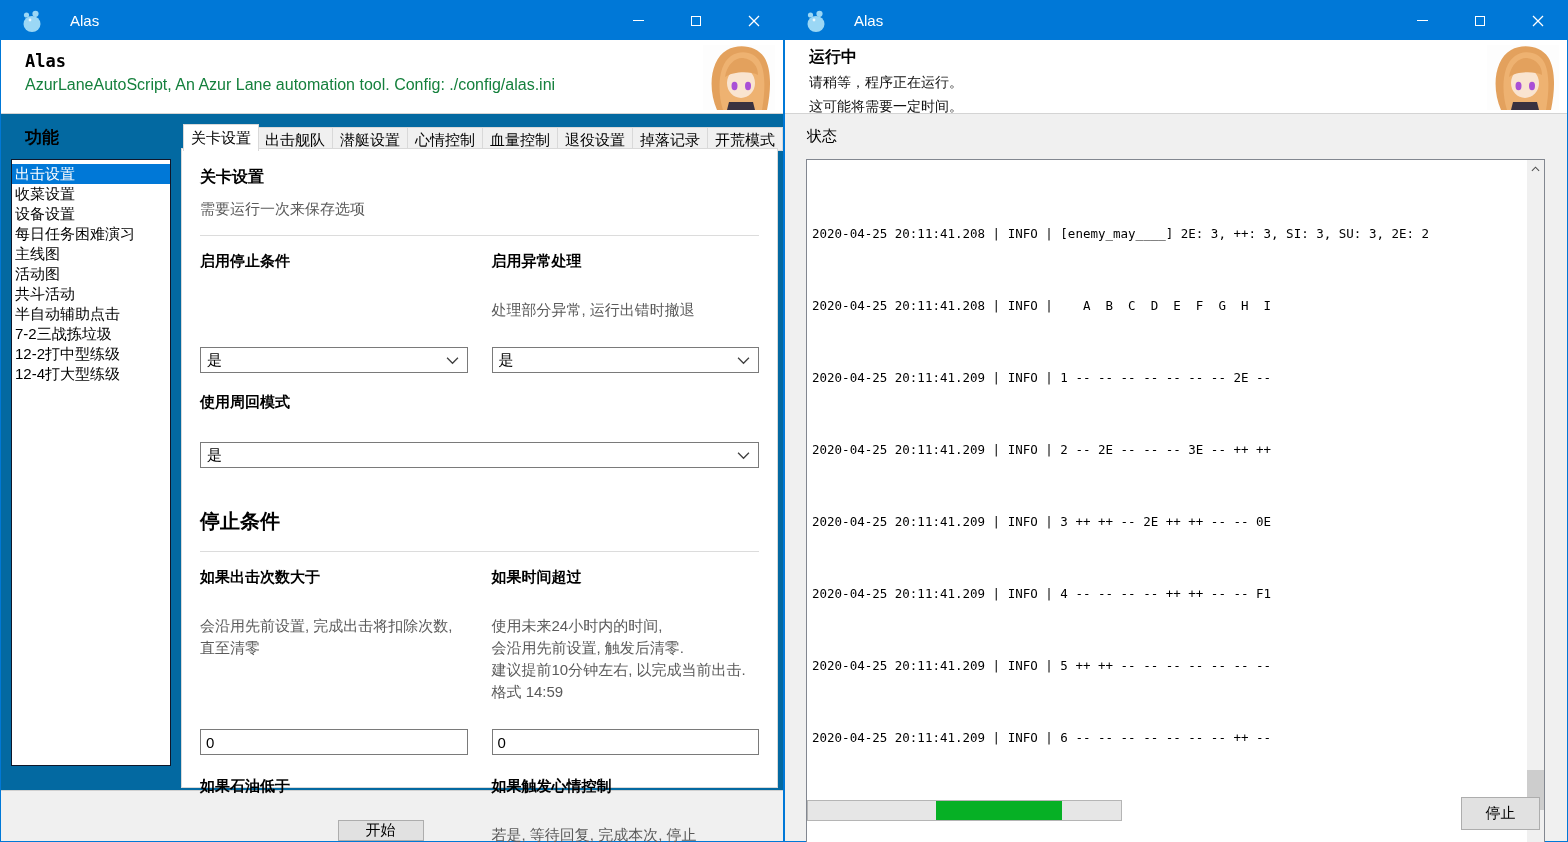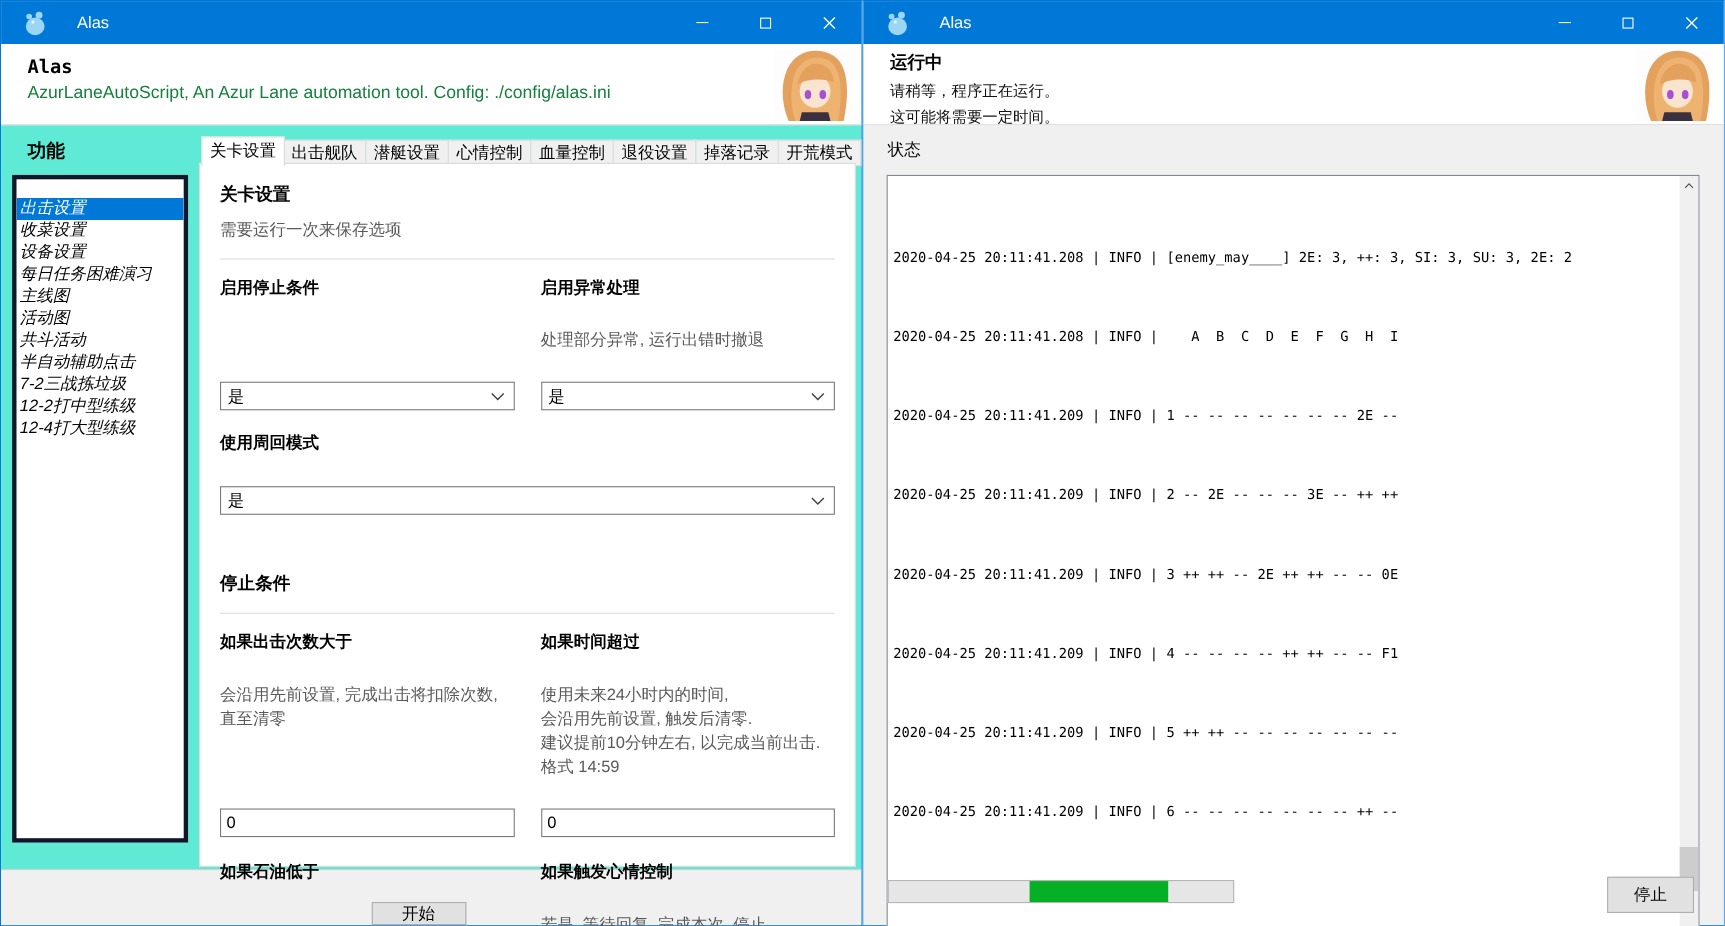--- a/index.html
+++ b/index.html
@@ -22,40 +22,40 @@
 
   
   .header { height:74px; border-bottom:1px solid #d4d4d4; position:relative; background:#fff; }
   .app-name { font-family:"DejaVu Sans Mono",monospace; font-weight:bold; font-size:17px; padding:11px 0 0 24px; }
   .app-desc { font-size:16px; padding:5px 0 0 24px; color:#15803d; }
   .run-title { font-weight:bold; font-size:16px; padding:7px 0 0 24px; }
   .run-line { font-size:14px; padding:6px 0 0 24px; color:#111; }
   .avatar { position:absolute; right:8px; bottom:3px; width:72px; height:65px; }
 
   
-  .body-left { position:relative; height:676px; background:#5eead4; }
+  .body-left { position:relative; height:676px; background:#0369a1; }
   .sidebar-heading { position:absolute; left:24px; top:12px; font-weight:bold; font-size:17px; }
   .listbox { position:absolute; left:10px; top:45px; width:160px; height:607px;
-             border:4px solid #0f172a; background:#fff; padding-top:17px; font-size:15px; overflow:hidden;font-style:italic; }
+             border:1px solid #0f172a; background:#fff; padding-top:4px; font-size:15px; overflow:hidden; }
   .list-item { height:20px; line-height:20px; padding-left:3px; white-space:nowrap; overflow:hidden; }
   .list-item.selected { background:var(--selection,#0078d7); color:#fff; }
 
   .tabs { position:absolute; left:182px; top:10px; display:flex; font-size:15px; align-items:flex-end; }
   .tab { height:24px; line-height:23px; padding:0 7px; background:#f0f0f0;
          border:1px solid #d9d9d9; border-left:none; white-space:nowrap; }
   .tab:first-child { border-left:1px solid #d9d9d9; }
   .tab.active { background:#fff; height:27px; line-height:25px; border-bottom:none; position:relative; z-index:3;
                 border-left:1px solid #d9d9d9; margin-right:-1px; }
   .tab-page { position:absolute; left:180px; top:34px; right:5px; bottom:2px;
               border:1px solid #d9d9d9; background:#fff; padding:10px 18px 0 18px; z-index:2; }
 
   .page-title { font-size:16px; font-weight:bold; margin-top:8px; }
   .page-sub { font-size:15px; color:#5a5a5a; margin-top:12px; }
   .rule { border:none; border-top:1px solid #dcdcdc; margin:16px 0 0 0; }
-  .section-title { font-size:16px; font-weight:bold; margin-top:52px; }
+  .section-title { font-size:20px; font-weight:bold; margin-top:40px; }
 
   .form-grid { display:grid; grid-template-columns:1fr 1fr; column-gap:12px; margin-top:16px;gap:24px; }
   .form-grid.tight { margin-top:22px; }
   .r1 { grid-row:1; } .r2 { grid-row:2; } .r3 { grid-row:3; }
   .c1 { grid-column:1; } .c2 { grid-column:2; }
   .f-label { font-weight:bold; font-size:15px; }
   .f-desc { font-size:15px; color:#5a5a5a; white-space:pre-line; line-height:22px; margin-top:4px; min-height:8px; }
   .f-ctrl { margin-top:2px; align-self:end; }
   .single-label { font-weight:bold; font-size:15px; margin-top:20px; }
   .single-ctrl { margin-top:30px; }

